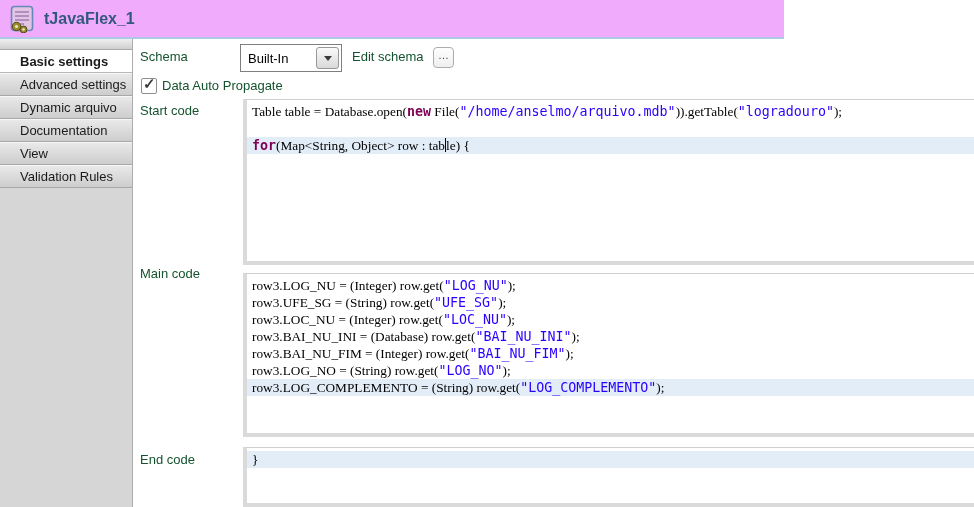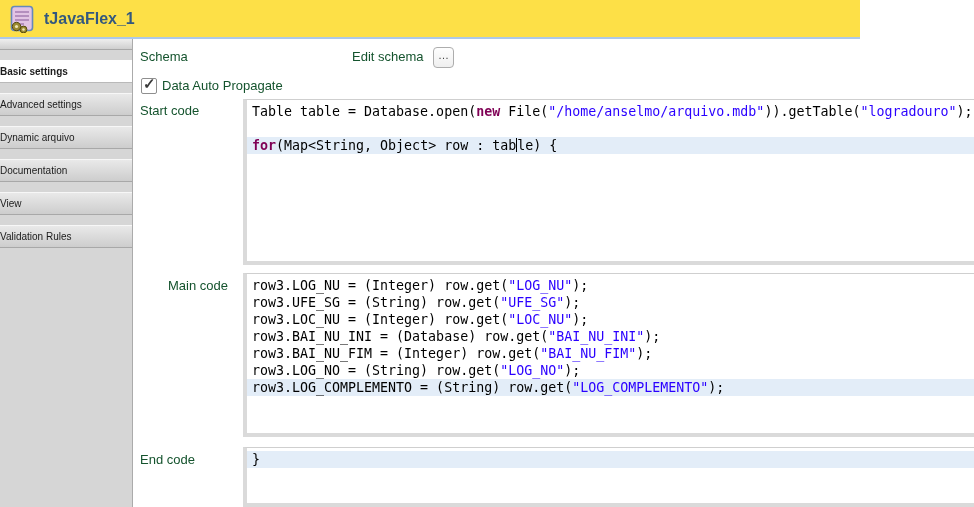--- a/index.html
+++ b/index.html
@@ -1,33 +1,33 @@
 <!DOCTYPE html>
 <html style="--kw: #7F0055; --str: #2A00FF; --plain: #000000; --hl: #E3EDF8;"><head>
 <meta charset="utf-8">
 <style>
   html,body{margin:0;padding:0;background:#fff;}
   #app{position:relative;width:974px;height:507px;background:#fff;overflow:hidden;
        font-family:"Liberation Sans",sans-serif;color:#1b1b1b;}
 
   
-  .header{position:absolute;left:0;top:0;width:860px;height:37px;background:#fde047;
+  .header{position:absolute;left:0;top:0;width:784px;height:37px;background:#f0abfc;
           border-bottom:2px solid #ADC9E8;display:flex;align-items:center;}
   .comp-icon{margin-left:8px;width:28px;height:28px;flex:0 0 auto;}
   .comp-title{margin-left:8px;font-size:16px;font-weight:bold;color:#33587E;}
 
   
   .sidebar{position:absolute;left:0;top:39px;width:132px;height:468px;
            border-right:1px solid #ABABAB;background:#D6D6D6;}
   .tab-strip-partial{height:10px;background:linear-gradient(#EFEFEF,#CFCFCF);
            border-bottom:1px solid #A8A8A8;}
-  .side-tab{height:21px;line-height:21px;padding-left:0;font-size:10px;
+  .side-tab{height:21px;line-height:21px;padding-left:20px;font-size:13px;
            background:linear-gradient(#E9E9E9,#CDCDCD);
            border-top:1px solid #F7F7F7;border-bottom:1px solid #A8A8A8;
-           cursor:default;white-space:nowrap;overflow:hidden;margin-top:10px;}
+           cursor:default;white-space:nowrap;overflow:hidden;}
   .side-tab.selected{background:#fff;font-weight:bold;border-top:1px solid #fff;
            border-bottom:1px solid #B9B9B9;}
   .side-filler{height:280px;background:#D6D6D6;}
 
   
   .lbl{position:absolute;font-size:13px;color:#14532d;white-space:nowrap;}
 
   
   .combo{position:absolute;left:240px;top:44px;width:100px;height:26px;
          border:1px solid #7F7F7F;background:#fff;display:flex;align-items:center;}
@@ -51,21 +51,21 @@
   
   .editor{position:absolute;left:243px;width:731px;background:#fff;
          border-top:1px solid #CFCFCF;border-left:4px solid #DADADA;border-bottom:4px solid #DADADA;
          font-family:"DejaVu Sans Mono",monospace;font-size:13.3px;line-height:17px;
          padding-top:3px;overflow:hidden;box-sizing:border-box;cursor:text;}
   .editor-0{top:99px;height:166px;}
   .editor-1{top:273px;height:164px;}
   .editor-2{top:447px;height:60px;}
   .code-line{height:17px;padding-left:5px;white-space:pre;}
   .code-line.hl{background:var(--hl,#E3EDF8);}
-  .plain{color:var(--plain,#000);}
+  .plain{color:var(--plain,#000);font-family:Liberation Serif, serif;}
   .keyword{color:var(--kw,#7F0055);font-weight:bold;}
   .string{color:var(--str,#2A00FF);}
   .caret{display:inline-block;width:1px;height:14px;background:#000;vertical-align:-2px;}
 </style>
 </head>
 <body>
 
 <div id="app">
 
   <div class="header">
@@ -90,34 +90,40 @@
     <div class="side-tab selected">Basic settings</div>
     <div class="side-tab">Advanced settings</div>
     <div class="side-tab">Dynamic arquivo</div>
     <div class="side-tab">Documentation</div>
     <div class="side-tab">View</div>
     <div class="side-tab">Validation Rules</div>
     <div class="side-filler"></div>
   </div>
 
   <div class="lbl" style="left:140px;top:49px;">Schema</div>
+  <div class="combo">
+    <span class="combo-text">Built-In</span>
+    <span class="combo-btn">
+      <span class="combo-arrow"></span>
+    </span>
+  </div>
   <div class="lbl" style="left:352px;top:49px;">Edit schema</div>
   <div class="dots-btn">…</div>
 
   <div class="checkbox checked"></div>
   <div class="lbl" style="left:162px;top:78px;">Data Auto Propagate</div>
 
   <div class="lbl" style="left:140px;top:103px;">Start code</div>
   <div class="editor editor-0">
       <div class="code-line"><span class="plain">Table table = Database.open(</span><span class="keyword">new</span><span class="plain"> File(</span><span class="string">"/home/anselmo/arquivo.mdb"</span><span class="plain">)).getTable(</span><span class="string">"logradouro"</span><span class="plain">);</span></div>
       <div class="code-line">&nbsp;</div>
       <div class="code-line hl"><span class="keyword">for</span><span class="plain">(Map&lt;String, Object&gt; row : tab</span><span class="caret"></span><span class="plain">le) {</span></div>
     </div>
 
-  <div class="lbl" style="left:140px;top:278px;margin-left:28px;">Main code</div>
+  <div class="lbl" style="left:140px;top:266px;">Main code</div>
   <div class="editor editor-1">
       <div class="code-line"><span class="plain">row3.LOG_NU = (Integer) row.get(</span><span class="string">"LOG_NU"</span><span class="plain">);</span></div>
       <div class="code-line"><span class="plain">row3.UFE_SG = (String) row.get(</span><span class="string">"UFE_SG"</span><span class="plain">);</span></div>
       <div class="code-line"><span class="plain">row3.LOC_NU = (Integer) row.get(</span><span class="string">"LOC_NU"</span><span class="plain">);</span></div>
       <div class="code-line"><span class="plain">row3.BAI_NU_INI = (Database) row.get(</span><span class="string">"BAI_NU_INI"</span><span class="plain">);</span></div>
       <div class="code-line"><span class="plain">row3.BAI_NU_FIM = (Integer) row.get(</span><span class="string">"BAI_NU_FIM"</span><span class="plain">);</span></div>
       <div class="code-line"><span class="plain">row3.LOG_NO = (String) row.get(</span><span class="string">"LOG_NO"</span><span class="plain">);</span></div>
       <div class="code-line hl"><span class="plain">row3.LOG_COMPLEMENTO = (String) row.get(</span><span class="string">"LOG_COMPLEMENTO"</span><span class="plain">);</span></div>
     </div>
 

